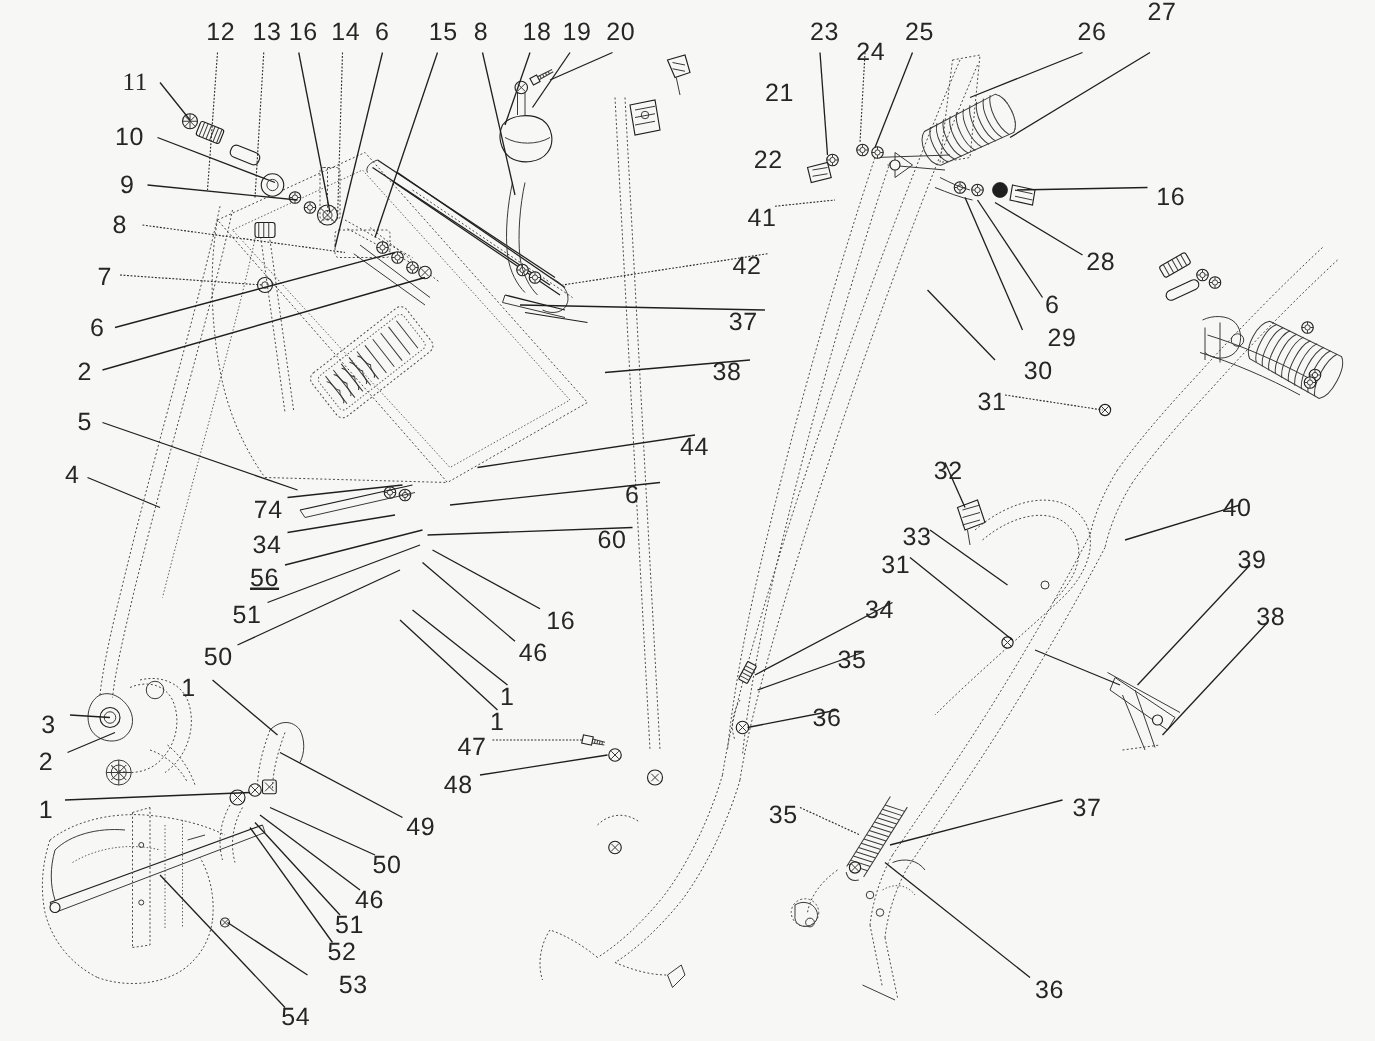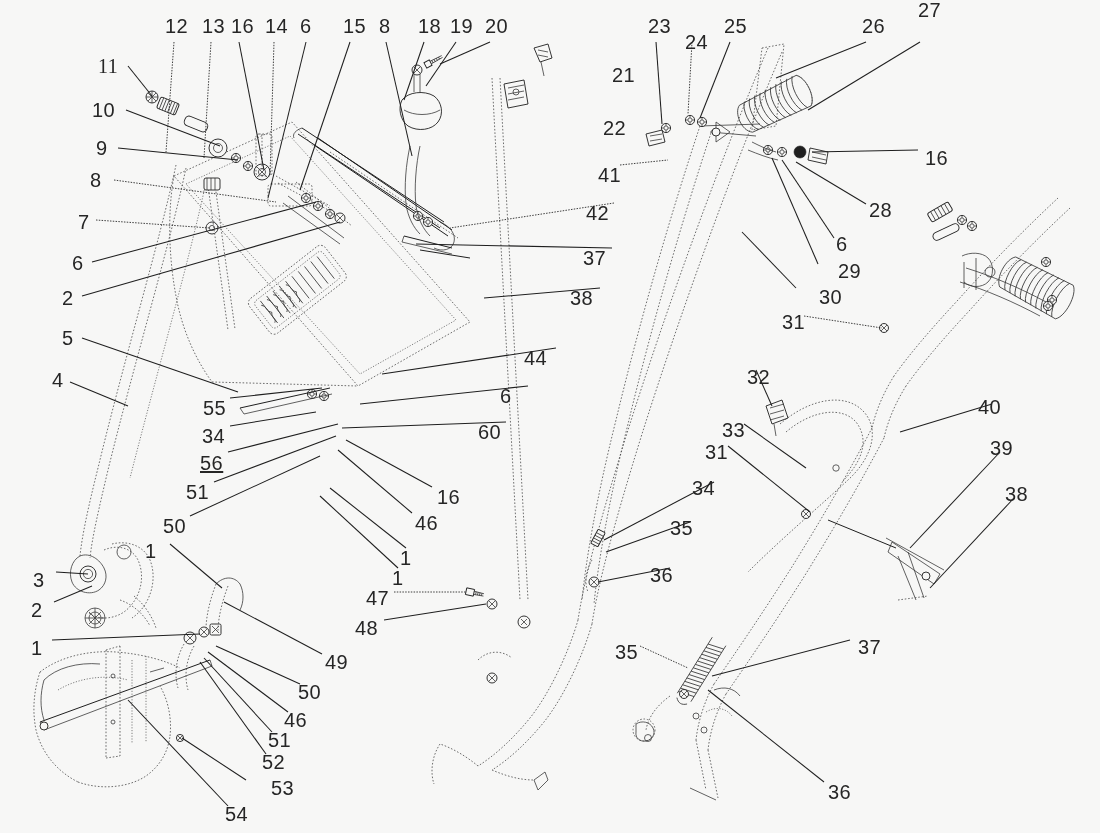--- a/index.html
+++ b/index.html
@@ -482,26 +482,26 @@
       <div class="callout" style="left: 869px; top: 200px;">28</div>
       <div class="callout" style="left: 72px; top: 253px;">6</div>
       <div class="callout" style="left: 836px; top: 234px;">6</div>
       <div class="callout" style="left: 583px; top: 248px;">37</div>
       <div class="callout" style="left: 62px; top: 288px;">2</div>
       <div class="callout" style="left: 820px; top: 261px; margin-left: 18px;">29</div>
       <div class="callout" style="left: 570px; top: 288px;">38</div>
       <div class="callout" style="left: 795px; top: 287px; margin-left: 24px;">30</div>
       <div class="callout" style="left: 782px; top: 312px;">31</div>
       <div class="callout" style="left: 62px; top: 328px;">5</div>
-      <div class="callout" style="left: 524px; top: 348px;">44</div>
+      <div class="callout" style="left: 544px; top: 348px;">44</div>
       <div class="callout" style="left: 747px; top: 367px;">32</div>
       <div class="callout" style="left: 52px; top: 370px;">4</div>
       <div class="callout" style="left: 500px; top: 386px;">6</div>
       <div class="callout" style="left: 978px; top: 397px;">40</div>
-      <div class="callout" style="left: 203px; top: 398px;">55</div>
+      <div class="callout" style="left: 203px; top: 398px;">74</div>
       <div class="callout" style="left: 722px; top: 420px;">33</div>
       <div class="callout" style="left: 202px; top: 426px;">34</div>
       <div class="callout" style="left: 478px; top: 422px;">60</div>
       <div class="callout" style="left: 705px; top: 442px;">31</div>
       <div class="callout" style="left: 990px; top: 438px;">39</div>
       <div class="callout" style="left: 200px; top: 453px; text-decoration: underline;">56</div>
       <div class="callout" style="left: 692px; top: 478px;">34</div>
       <div class="callout" style="left: 186px; top: 482px;">51</div>
       <div class="callout" style="left: 437px; top: 487px;">16</div>
       <div class="callout" style="left: 1005px; top: 484px;">38</div>

